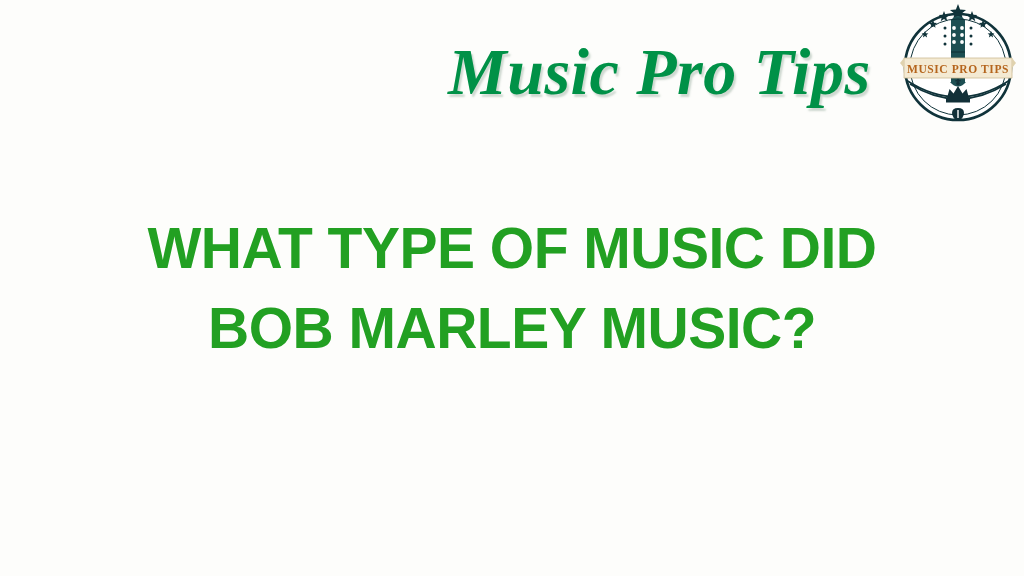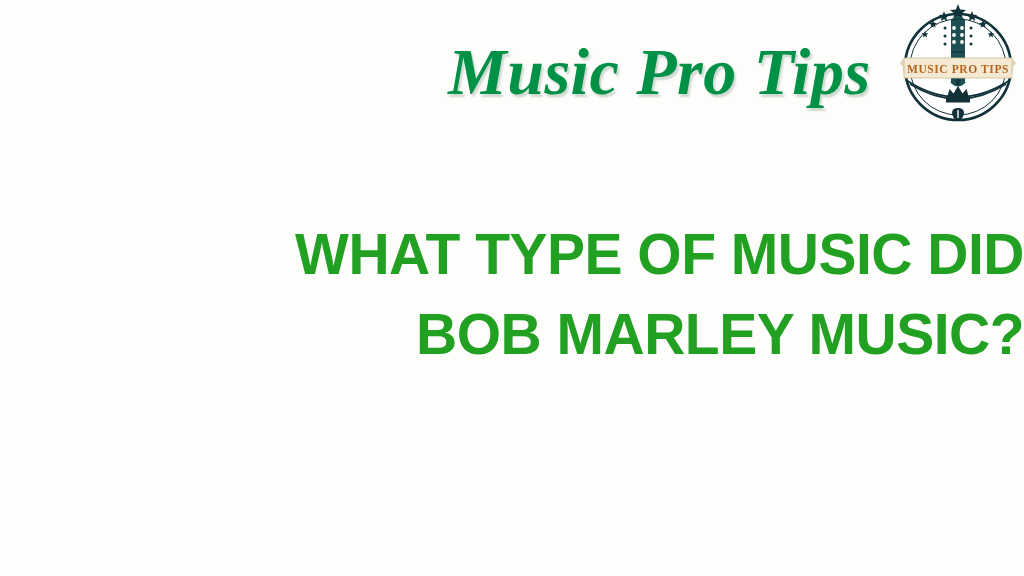--- a/index.html
+++ b/index.html
@@ -62,23 +62,23 @@
   .brand-logo svg {
     display: block;
     width: 122px;
     height: 132px;
   }
 
   
   .headline {
     position: absolute;
     left: 0;
-    top: 176px;
+    top: 170px;
     width: 1024px;
-    text-align: right;
+    text-align: center;
     color: #22a022;
     font-family: "Liberation Sans", sans-serif;
     font-weight: bold;
     font-size: 57px;
     line-height: 80px;
     letter-spacing: -0.5px;
     white-space: nowrap;
   }
   .headline-line {
     display: block;

